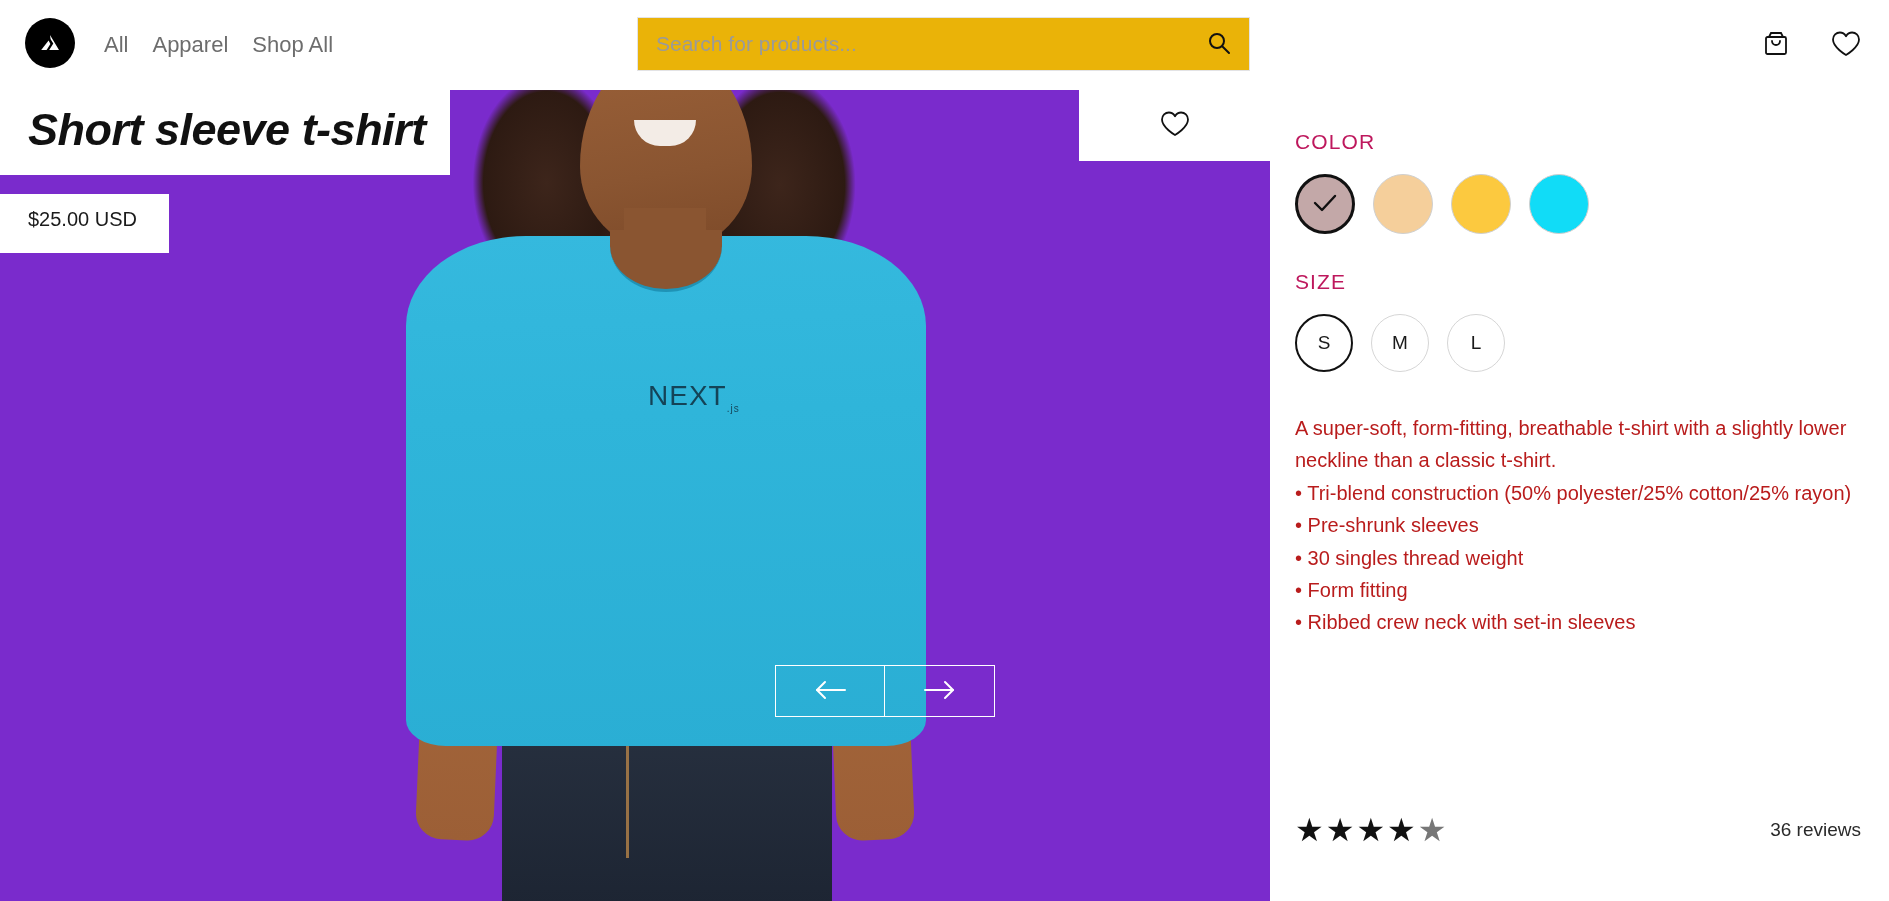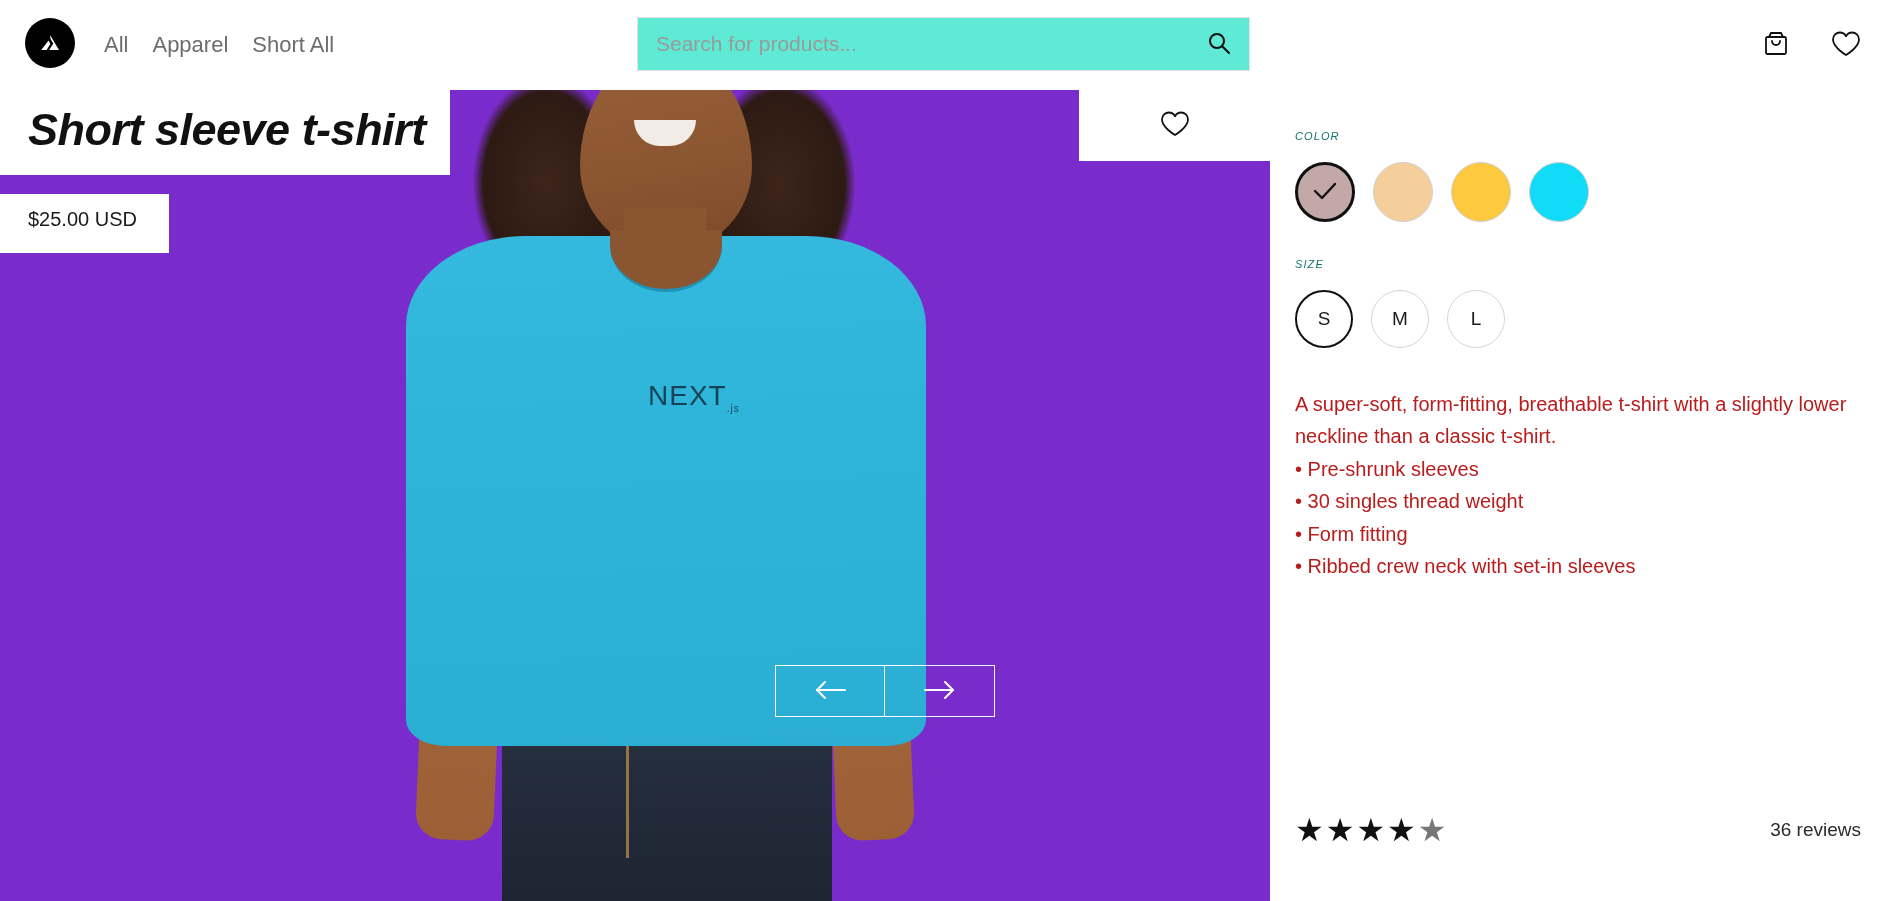--- a/index.html
+++ b/index.html
@@ -29,21 +29,21 @@
     position: absolute; left: 104px; top: 0; height: 90px;
     display: flex; align-items: center; gap: 24px;
   }
   .nav-link {
     font-size: 22px; color: #6d6d6d; text-decoration: none;
     line-height: 1; white-space: nowrap; cursor: pointer;
   }
   .search-wrap {
     position: absolute; left: 637px; top: 17px;
     width: 613px; height: 54px;
-    border: 1px solid #e3e3e5; background: #5eead4;
+    border: 1px solid #e3e3e5; background: #eab308;
     display: flex; align-items: center;
   }
   .search-input {
     flex: 1; height: 100%;
     border: none; outline: none; background: transparent;
     font-family: "Liberation Sans", sans-serif;
     font-size: 21px; color: #444; padding: 0 18px;
   }
   .search-input::placeholder { color: #9a9a9a; }
   .search-btn {
@@ -178,23 +178,22 @@
   .product-price { font-size: 20px; color: #1b1b1b; white-space: nowrap; }
 
   
   .details {
     position: absolute; left: 1295px; top: 90px;
     width: 594px; height: 811px;
     background: #ffffff;
     padding: 40px 28px 0 0;
   }
   .opt-label {
-    font-size: 11px; letter-spacing: 1.1px; color: #0f766e;
+    font-size: 21px; letter-spacing: 1.1px; color: #be185d;
     margin-bottom: 20px;
-    font-style: italic;
   }
   .swatch-row { display: flex; gap: 18px; margin-bottom: 36px; }
   .swatch {
     width: 60px; height: 60px; border-radius: 50%;
     border: 1px solid #cfcfcf; cursor: pointer;
     display: flex; align-items: center; justify-content: center;
     padding: 0;
   }
   .swatch.selected { border: 3px solid #111111; }
   .size-row { display: flex; gap: 18px; margin-bottom: 40px; }
@@ -229,21 +228,21 @@
       <svg width="26" height="26" viewBox="0 0 26 26">
         <path d="M13 5 L22 20 L12.2 20 L16.3 13.4 L13.6 9.2 Z" fill="#ffffff"></path>
         <path d="M11.6 10.4 L4.2 20 L9.6 20 L13.4 14 Z" fill="#ffffff"></path>
       </svg>
     </span>
   </div>
 
   <div class="nav-links">
     <a class="nav-link">All</a>
     <a class="nav-link">Apparel</a>
-    <a class="nav-link">Short All</a>
+    <a class="nav-link">Shop All</a>
   </div>
 
   <div class="search-wrap">
     <input class="search-input" type="text" placeholder="Search for products..." style="">
     <button class="search-btn">
       <span>
         <svg width="26" height="26" viewBox="0 0 26 26" fill="none" stroke="#111" stroke-width="2">
           <circle cx="11" cy="11" r="7"></circle>
           <line x1="16.2" y1="16.2" x2="23" y2="23" stroke-linecap="round"></line>
         </svg>
@@ -346,20 +345,21 @@
 
   <div class="opt-label">SIZE</div>
   <div class="size-row">
     <button class="size-opt selected">S</button>
     <button class="size-opt">M</button>
     <button class="size-opt">L</button>
   </div>
 
   <div class="description">
     <p class="desc-line">A super-soft, form-fitting, breathable t-shirt with a slightly lower neckline than a classic t-shirt.</p>
+    <p class="desc-line">• Tri-blend construction (50% polyester/25% cotton/25% rayon)</p>
     <p class="desc-line">• Pre-shrunk sleeves</p>
     <p class="desc-line">• 30 singles thread weight</p>
     <p class="desc-line">• Form fitting</p>
     <p class="desc-line">• Ribbed crew neck with set-in sleeves</p>
   </div>
 
   <div class="rating-row">
     <div class="stars">
       <span class="star on">★</span>
       <span class="star on">★</span>

